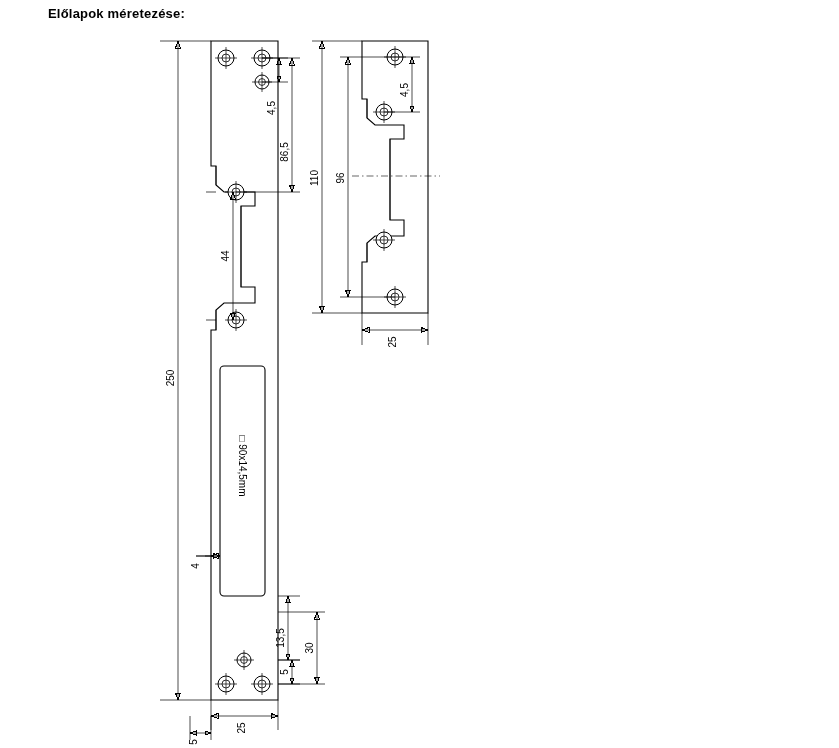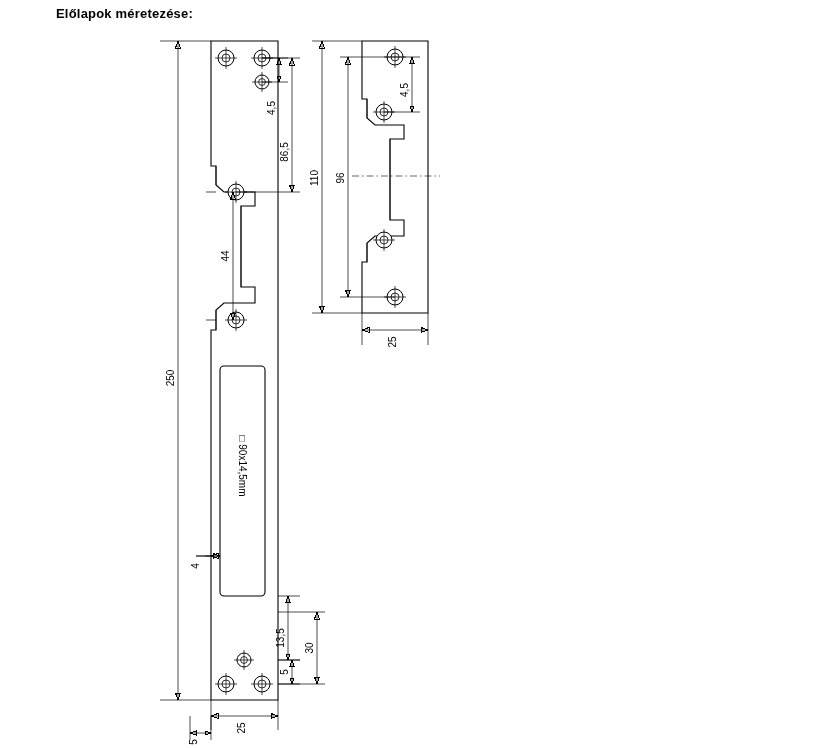--- a/index.html
+++ b/index.html
@@ -9,21 +9,21 @@
   }
   body {
     width: 839px;
     height: 748px;
     font-family: "Liberation Sans", sans-serif;
     position: relative;
     overflow: hidden;
   }
   #page-title {
     position: absolute;
-    left: 56px;
+    left: 48px;
     top: 6px;
     font-size: 13px;
     font-weight: bold;
     color: #000;
     letter-spacing: 0.2px;
   }
   #drawing-area {
     position: absolute;
     left: 0;
     top: 0;

